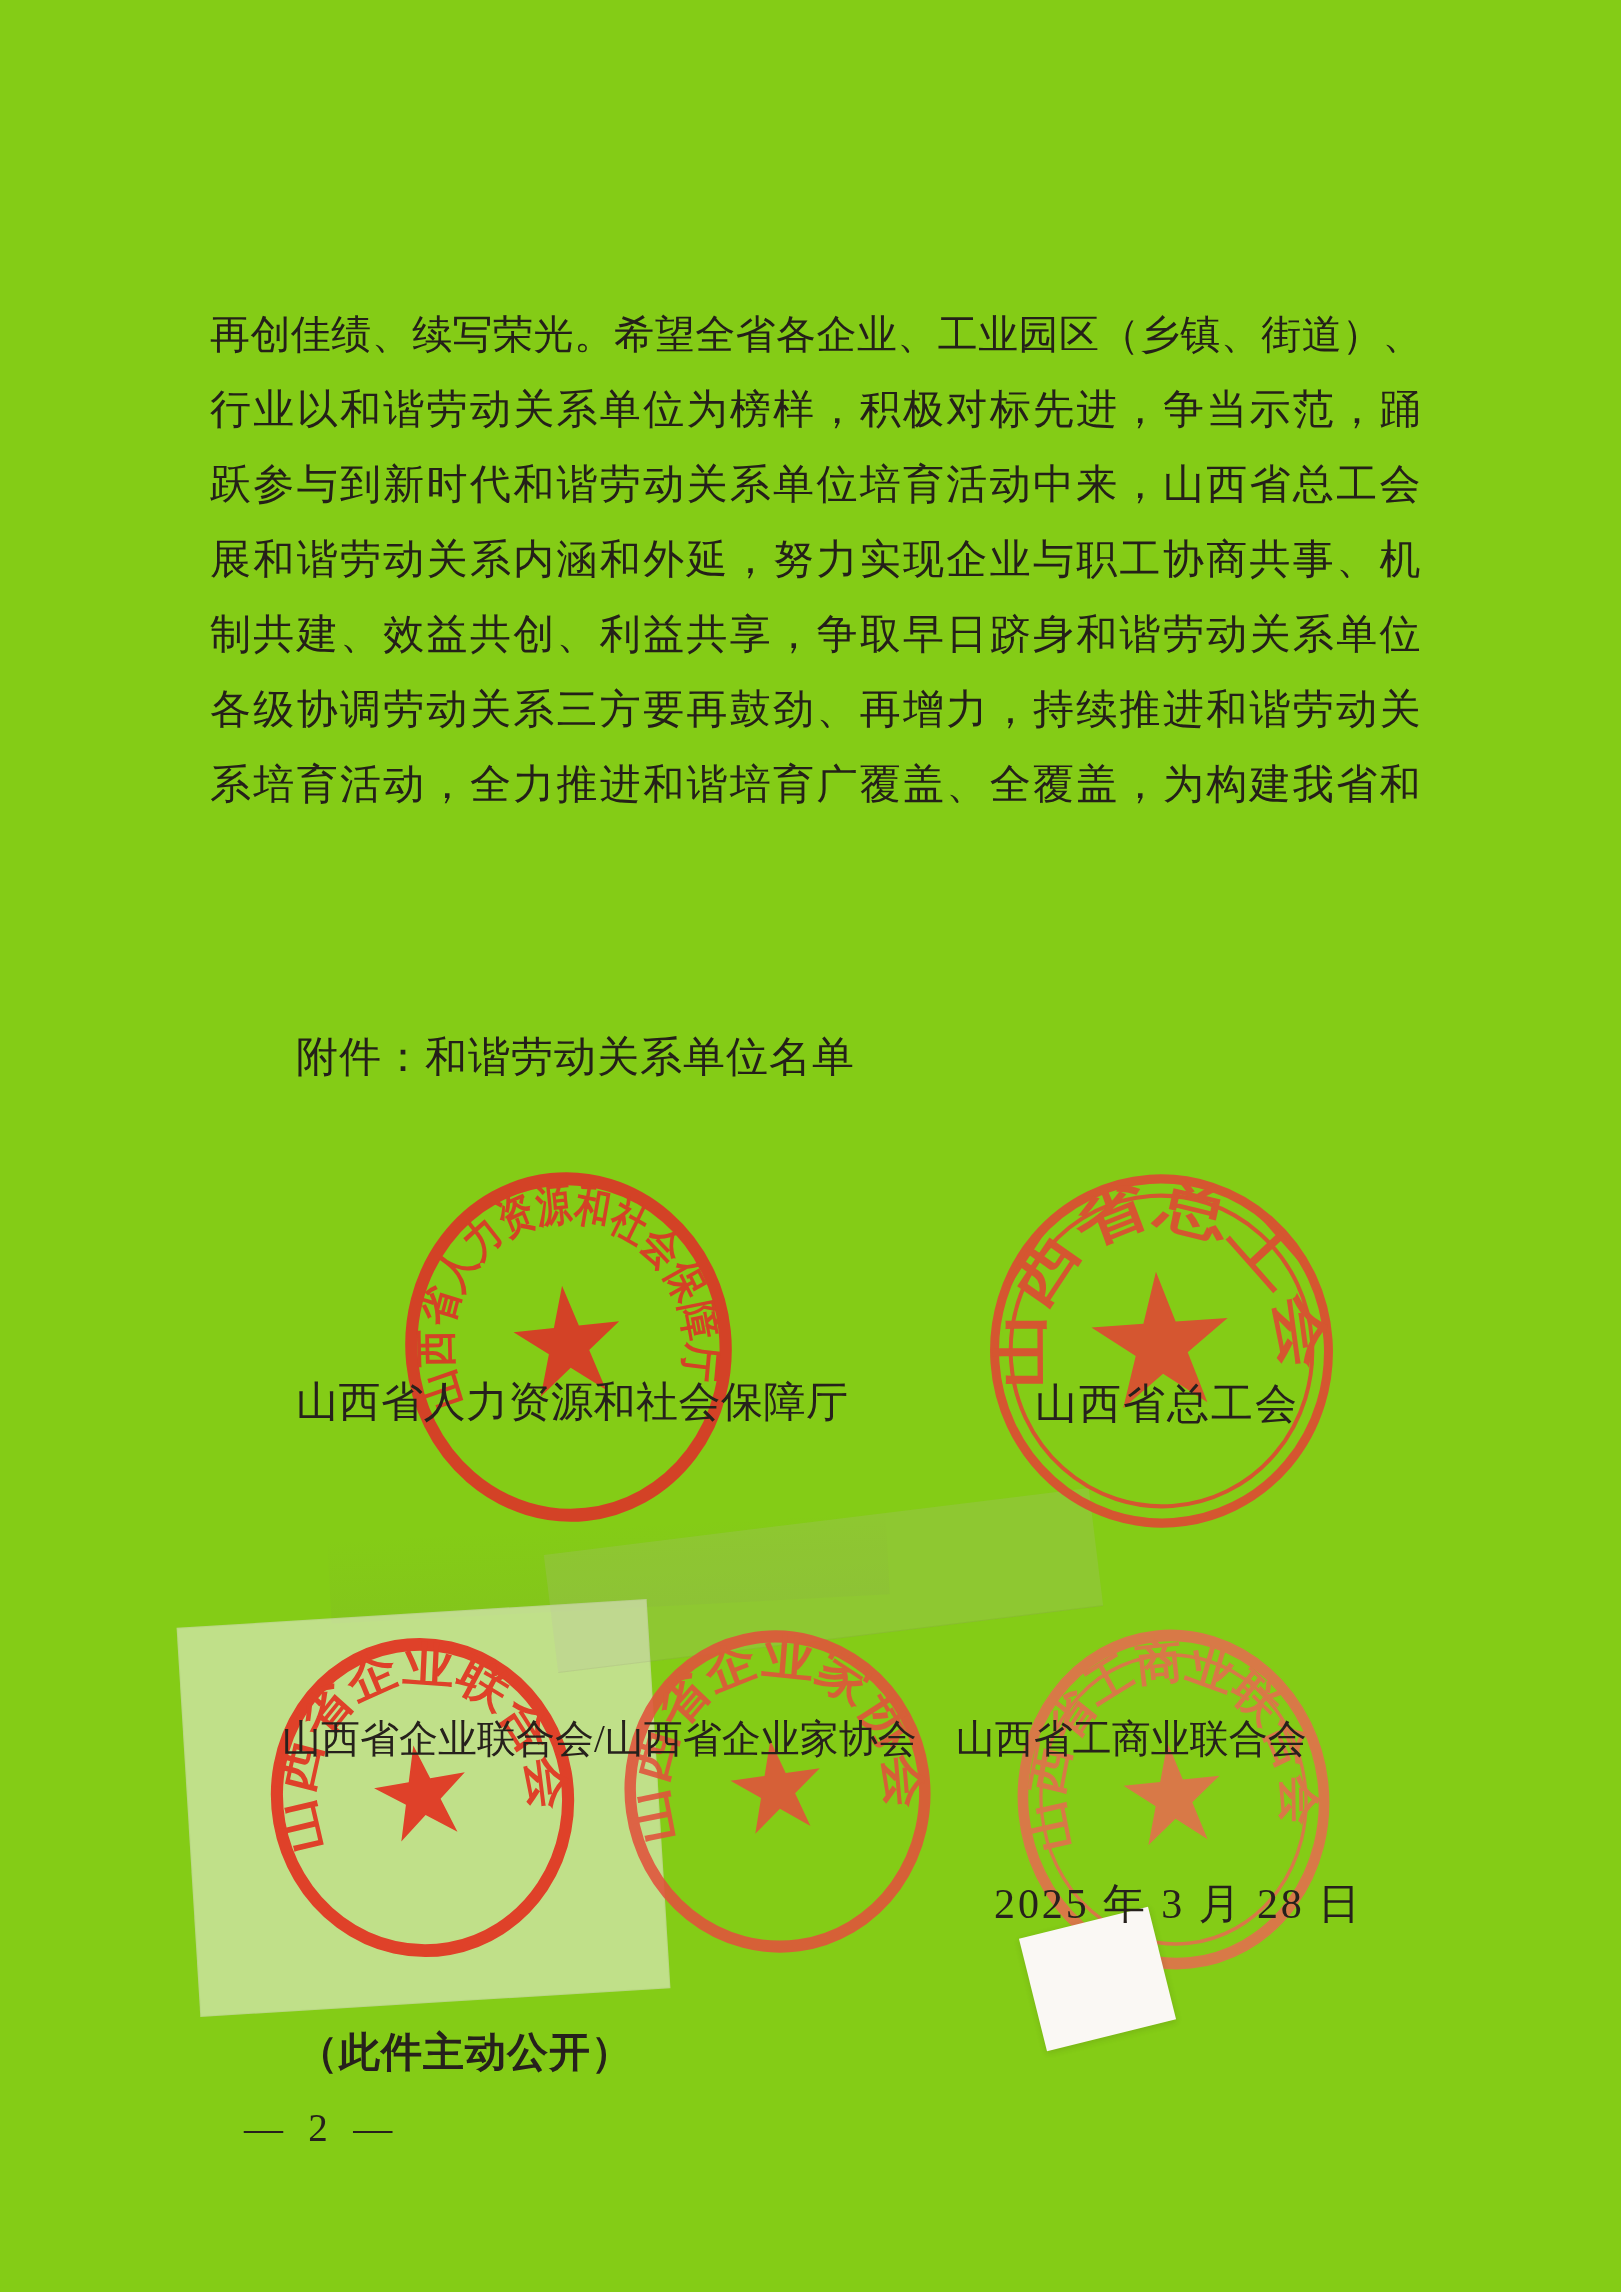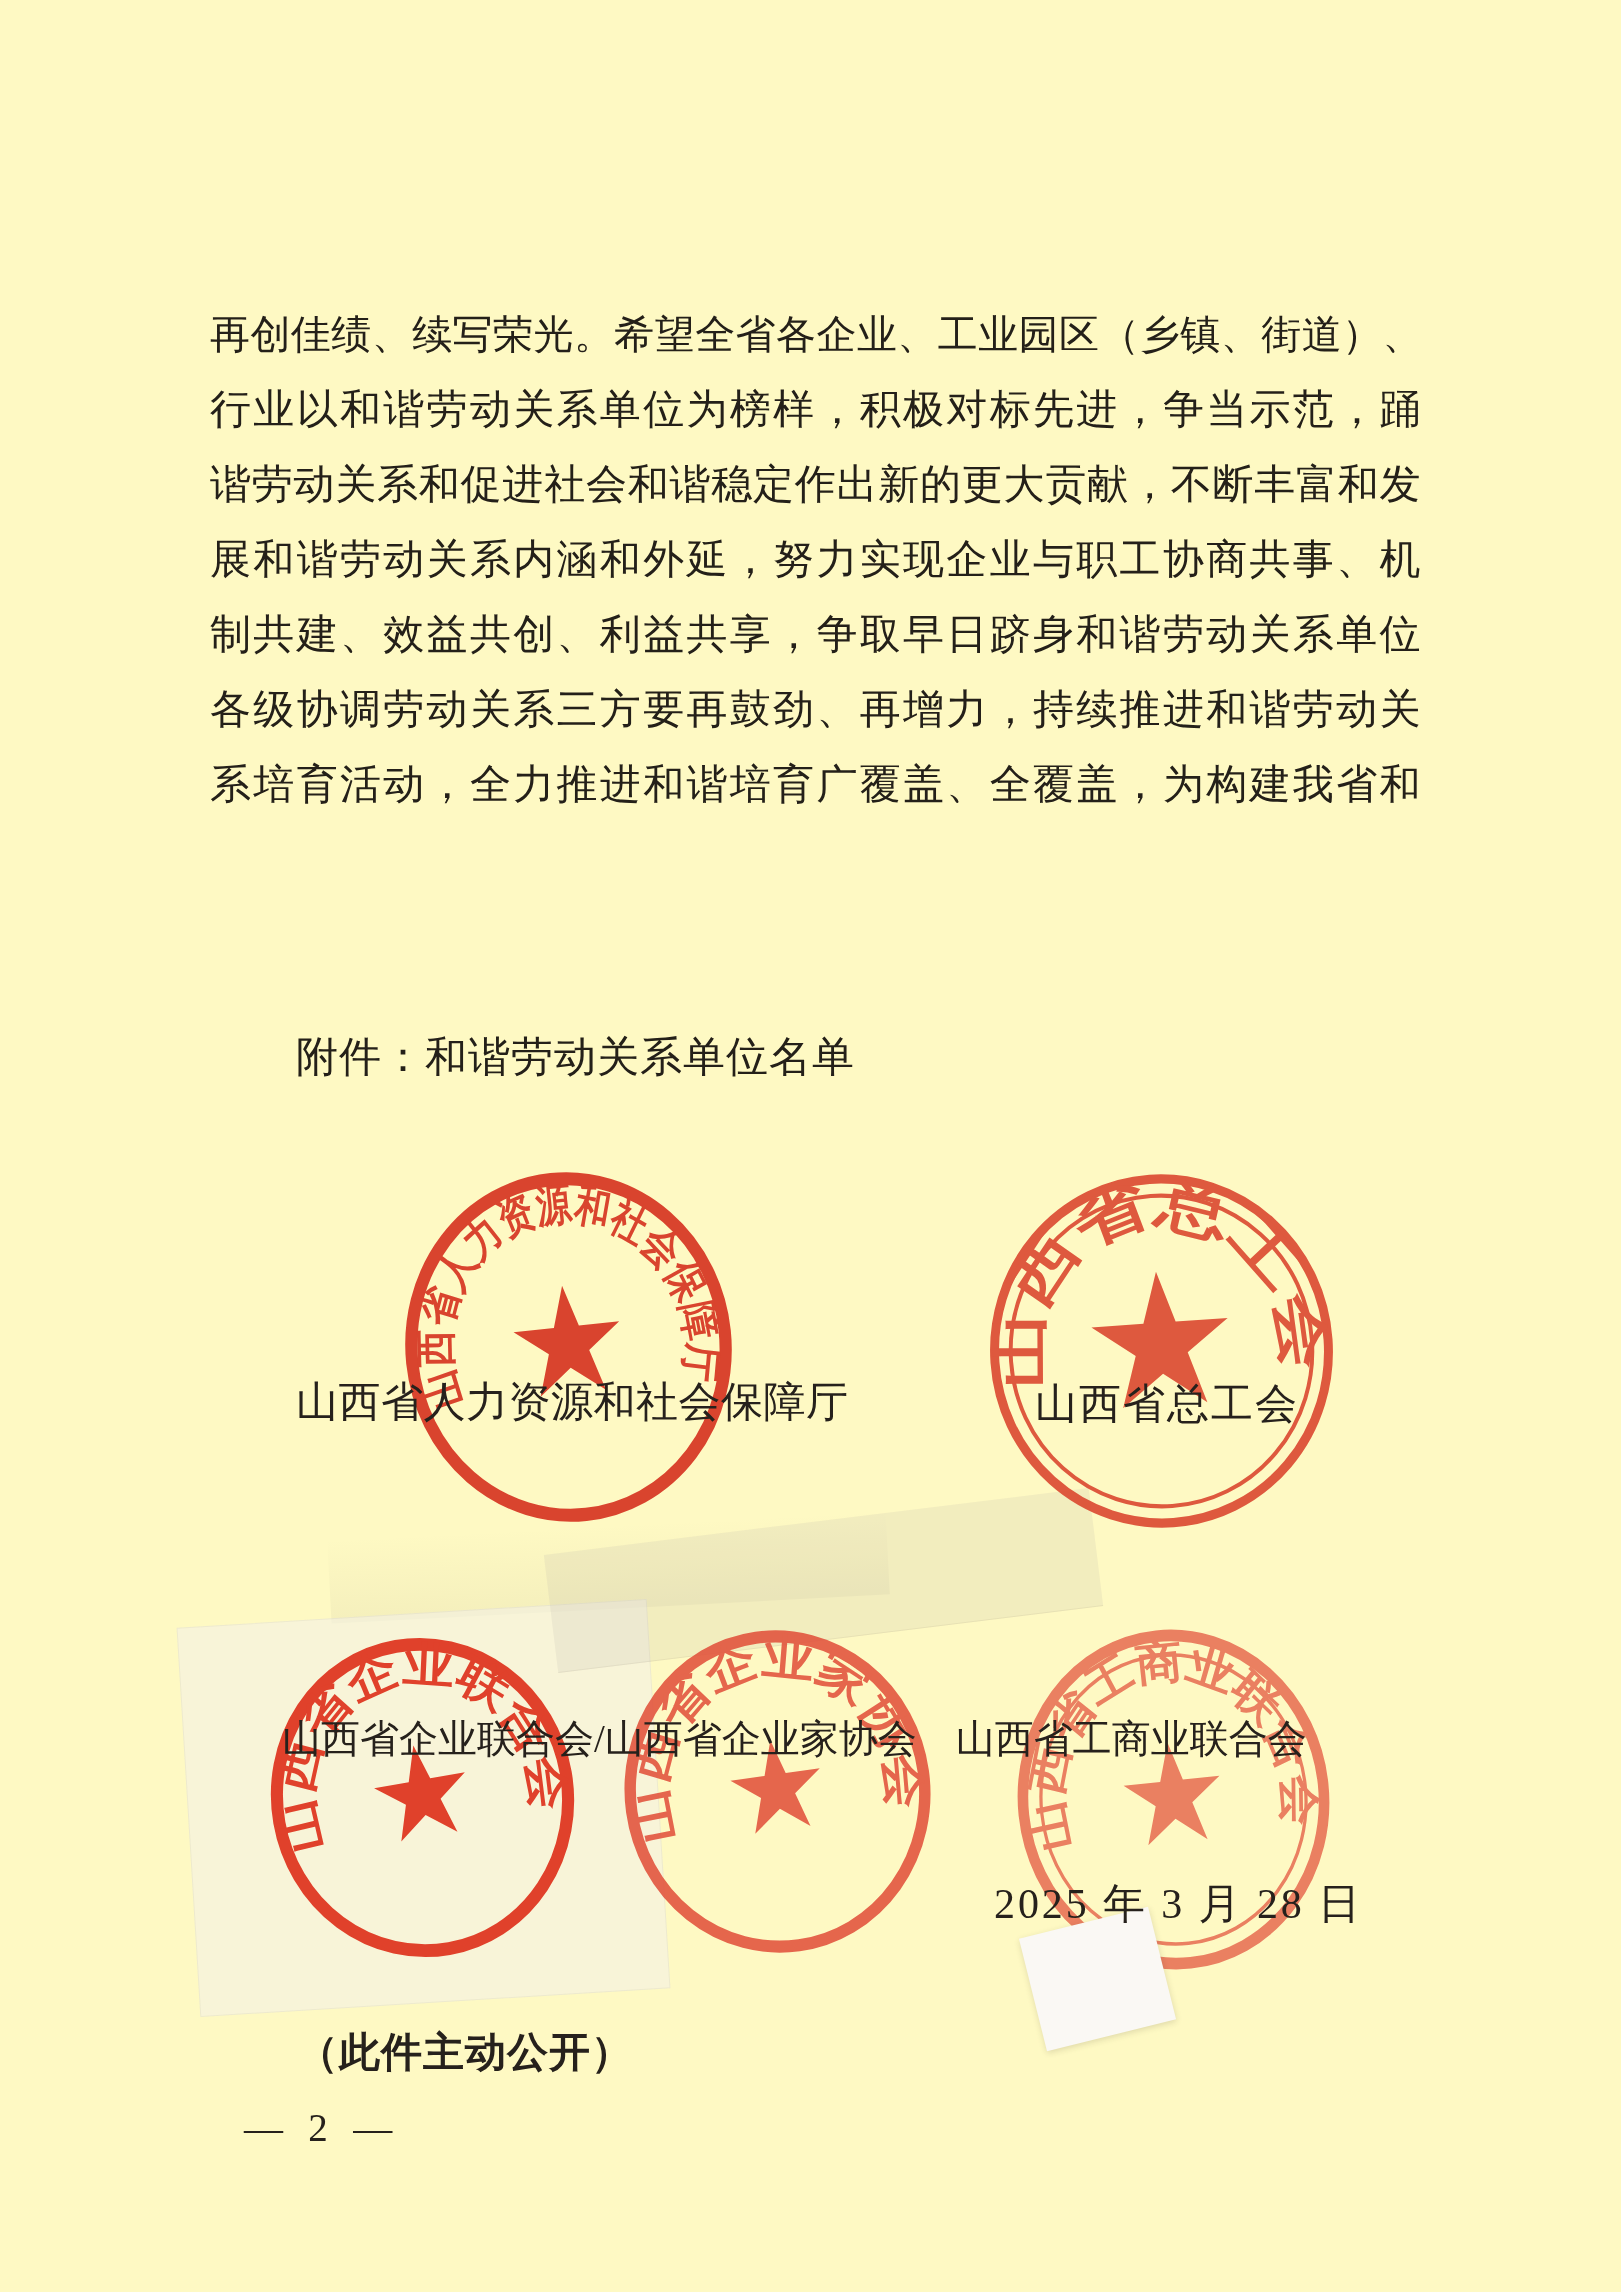--- a/index.html
+++ b/index.html
@@ -1,20 +1,20 @@
 <!DOCTYPE html>
 <html><head>
 <meta charset="utf-8">
 <style>
   html,body { margin:0; padding:0; background:#e8e6e1; }
   .page {
     position:relative;
     width:1621px; height:2293px;
     margin:0 auto;
-    background:#fef9c3;
+    background:#84cc16;
     overflow:hidden;
     font-family:"Liberation Serif","DejaVu Serif",serif;
     color:#221e1b;
   }
 
   
   .body-text { position:absolute; left:210px; top:297px; width:1211px; z-index:3; }
   .bline {
     font-size:41px; line-height:75px; letter-spacing:0.5px;
     text-align:justify; text-align-last:justify;
@@ -59,21 +59,21 @@
   #seal5 { left:1010px; top:1621px; width:327px; height:357px; transform:rotate(-6deg);  opacity:0.85; }
 </style>
 </head>
 <body>
 
 <div class="page">
 
   <div class="body-text">
     <div class="bline first">再创佳绩、续写荣光。希望全省各企业、工业园区（乡镇、街道）、</div>
     <div class="bline">行业以和谐劳动关系单位为榜样，积极对标先进，争当示范，踊</div>
-    <div class="bline">谐劳动关系和促进社会和谐稳定作出新的更大贡献，不断丰富和发</div>
+    <div class="bline">跃参与到新时代和谐劳动关系单位培育活动中来，山西省总工会</div>
     <div class="bline">展和谐劳动关系内涵和外延，努力实现企业与职工协商共事、机</div>
     <div class="bline">制共建、效益共创、利益共享，争取早日跻身和谐劳动关系单位</div>
     <div class="bline">各级协调劳动关系三方要再鼓劲、再增力，持续推进和谐劳动关</div>
     <div class="bline">系培育活动，全力推进和谐培育广覆盖、全覆盖，为构建我省和</div>
   </div>
 
   <div class="attachment">附件：和谐劳动关系单位名单</div>
 
   <div class="patch" id="patch1"></div>
   <div class="patch" id="patch2"></div>

